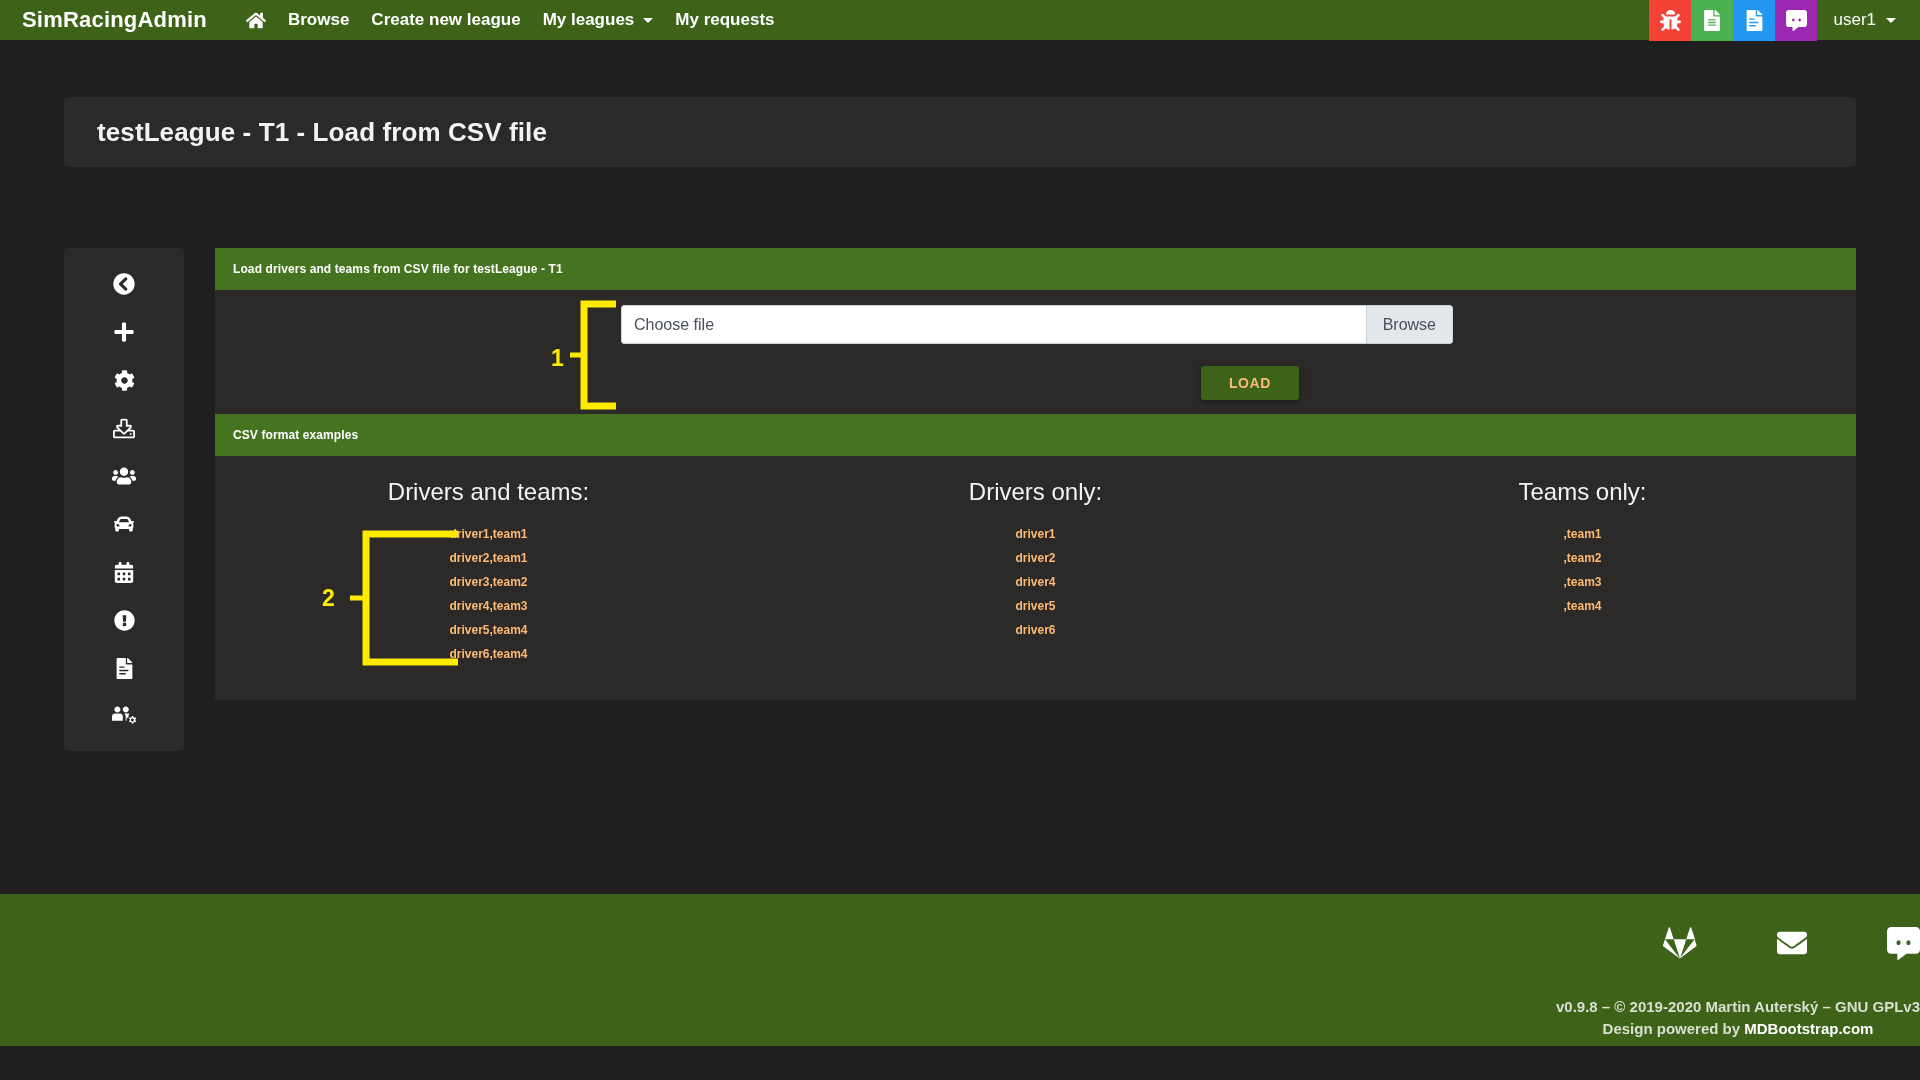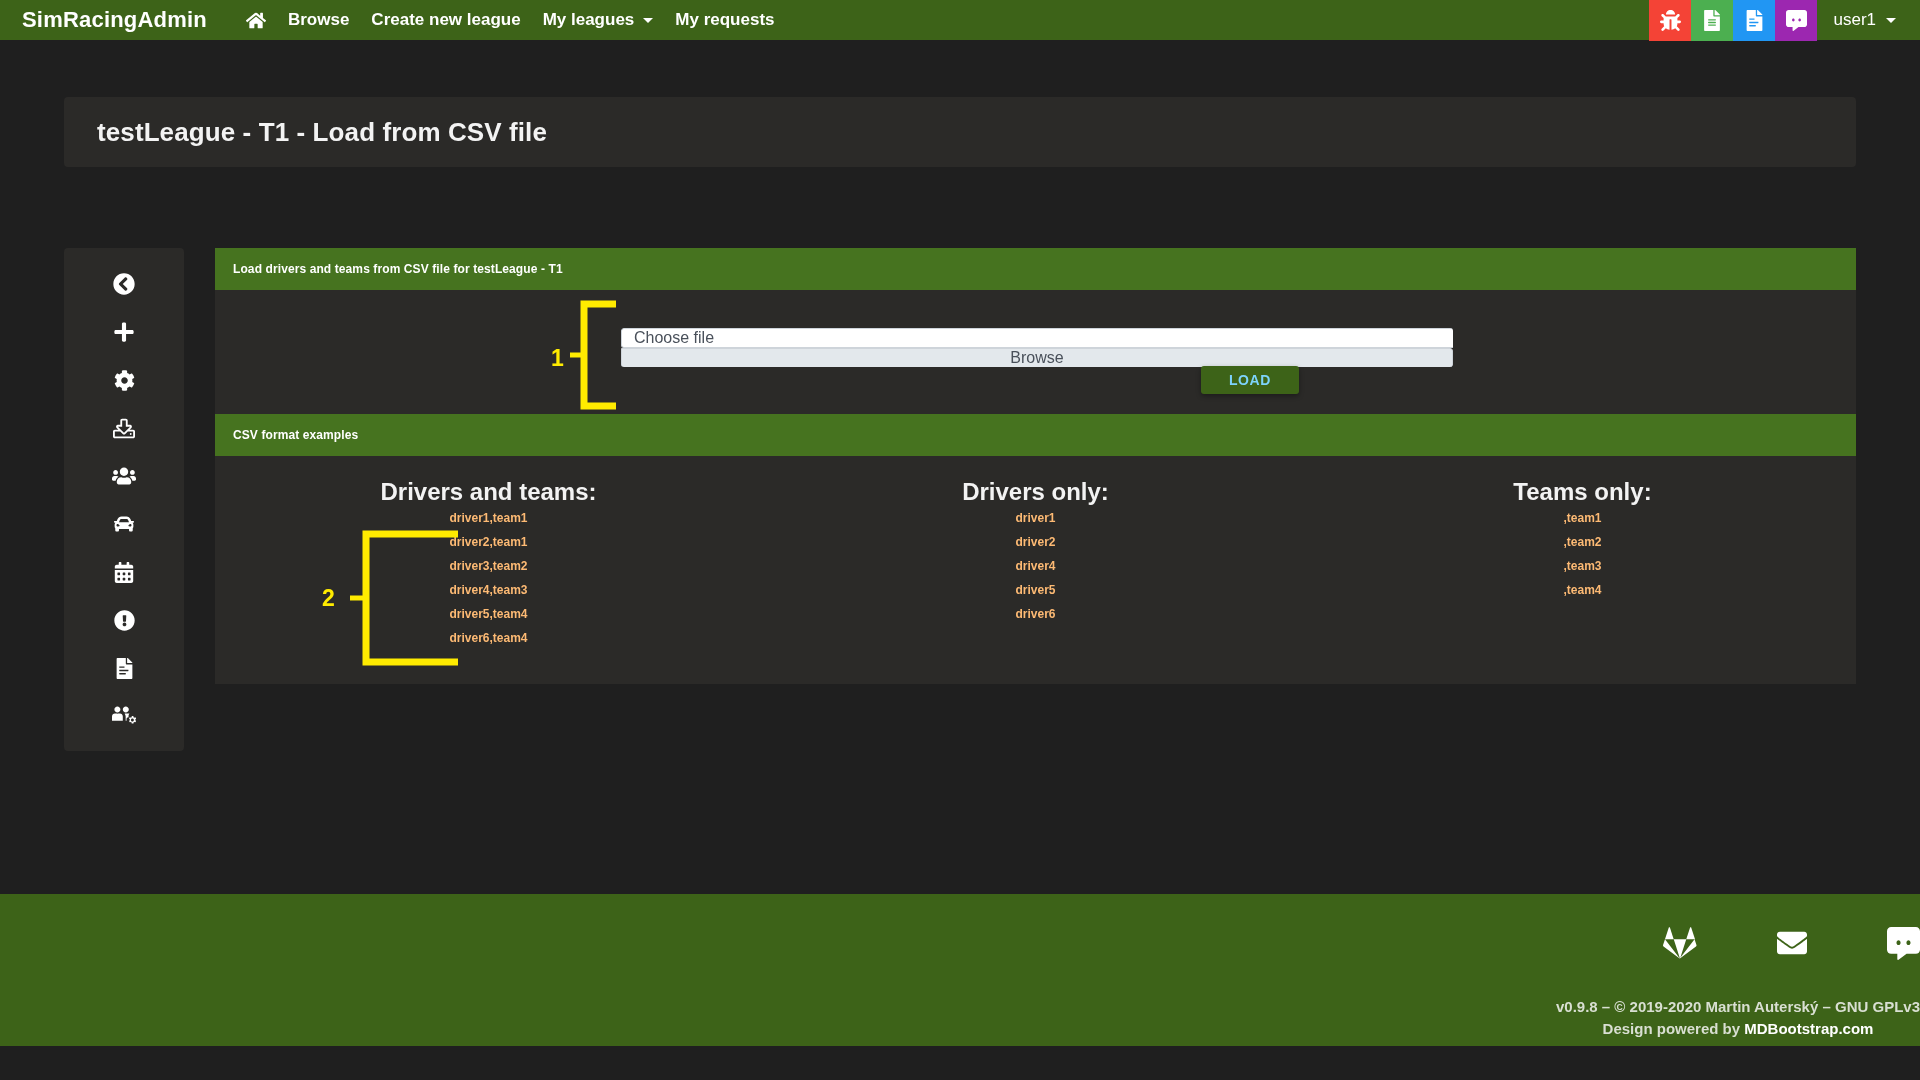--- a/index.html
+++ b/index.html
@@ -135,26 +135,25 @@
     letter-spacing: .1px;
   }
   .card-body-upload {
     background: #2b2a28;
     height: 124px;
     position: relative;
   }
 
   .file-input-group {
     position: absolute;
-    left: 406px; top: 38px;
+    left: 406px; top: 15px;
     width: 832px; height: 39px;
     display: flex;
     border-radius: 3px;
     overflow: hidden;
-    flex-direction: column;
   }
   .file-input {
     flex: 1;
     background: #fff;
     border: 1px solid #ced4da;
     border-right: none;
     border-radius: 3px 0 0 3px;
     font-family: "Liberation Sans", sans-serif;
     font-size: 16px;
     color: #49505a;
@@ -168,23 +167,23 @@
     color: #49505a;
     font-family: "Liberation Sans", sans-serif;
     font-size: 16px;
     padding: 0 16px;
     cursor: pointer;
     white-space: nowrap;
   }
   .load-btn {
     position: absolute;
     left: 986px; top: 76px;
-    width: 98px; height: 28px;
+    width: 98px; height: 34px;
     background: #3d6318;
-    color: #7dd3fc;
+    color: #fdba74;
     border: none;
     border-radius: 3px;
     font-family: "Liberation Sans", sans-serif;
     font-size: 14px;
     font-weight: bold;
     letter-spacing: .6px;
     cursor: pointer;
     box-shadow: 0 2px 5px rgba(0,0,0,.35);
   }
 
@@ -193,21 +192,22 @@
     padding: 22px 0 34px 0;
     display: flex;
   }
   .ex-col {
     flex: 1;
     text-align: center;
   }
   .ex-col h3 {
     color: #f3f3f3;
     font-size: 24px;
-    font-weight: bold;
+    font-weight: normal;
+    margin-bottom: 16px;
   }
   .ex-col .line {
     color: #fdba74;
     font-size: 12px;
     font-weight: bold;
     line-height: 24px;
   }
 
   
   .annot { position: absolute; z-index: 30; pointer-events: none; }

